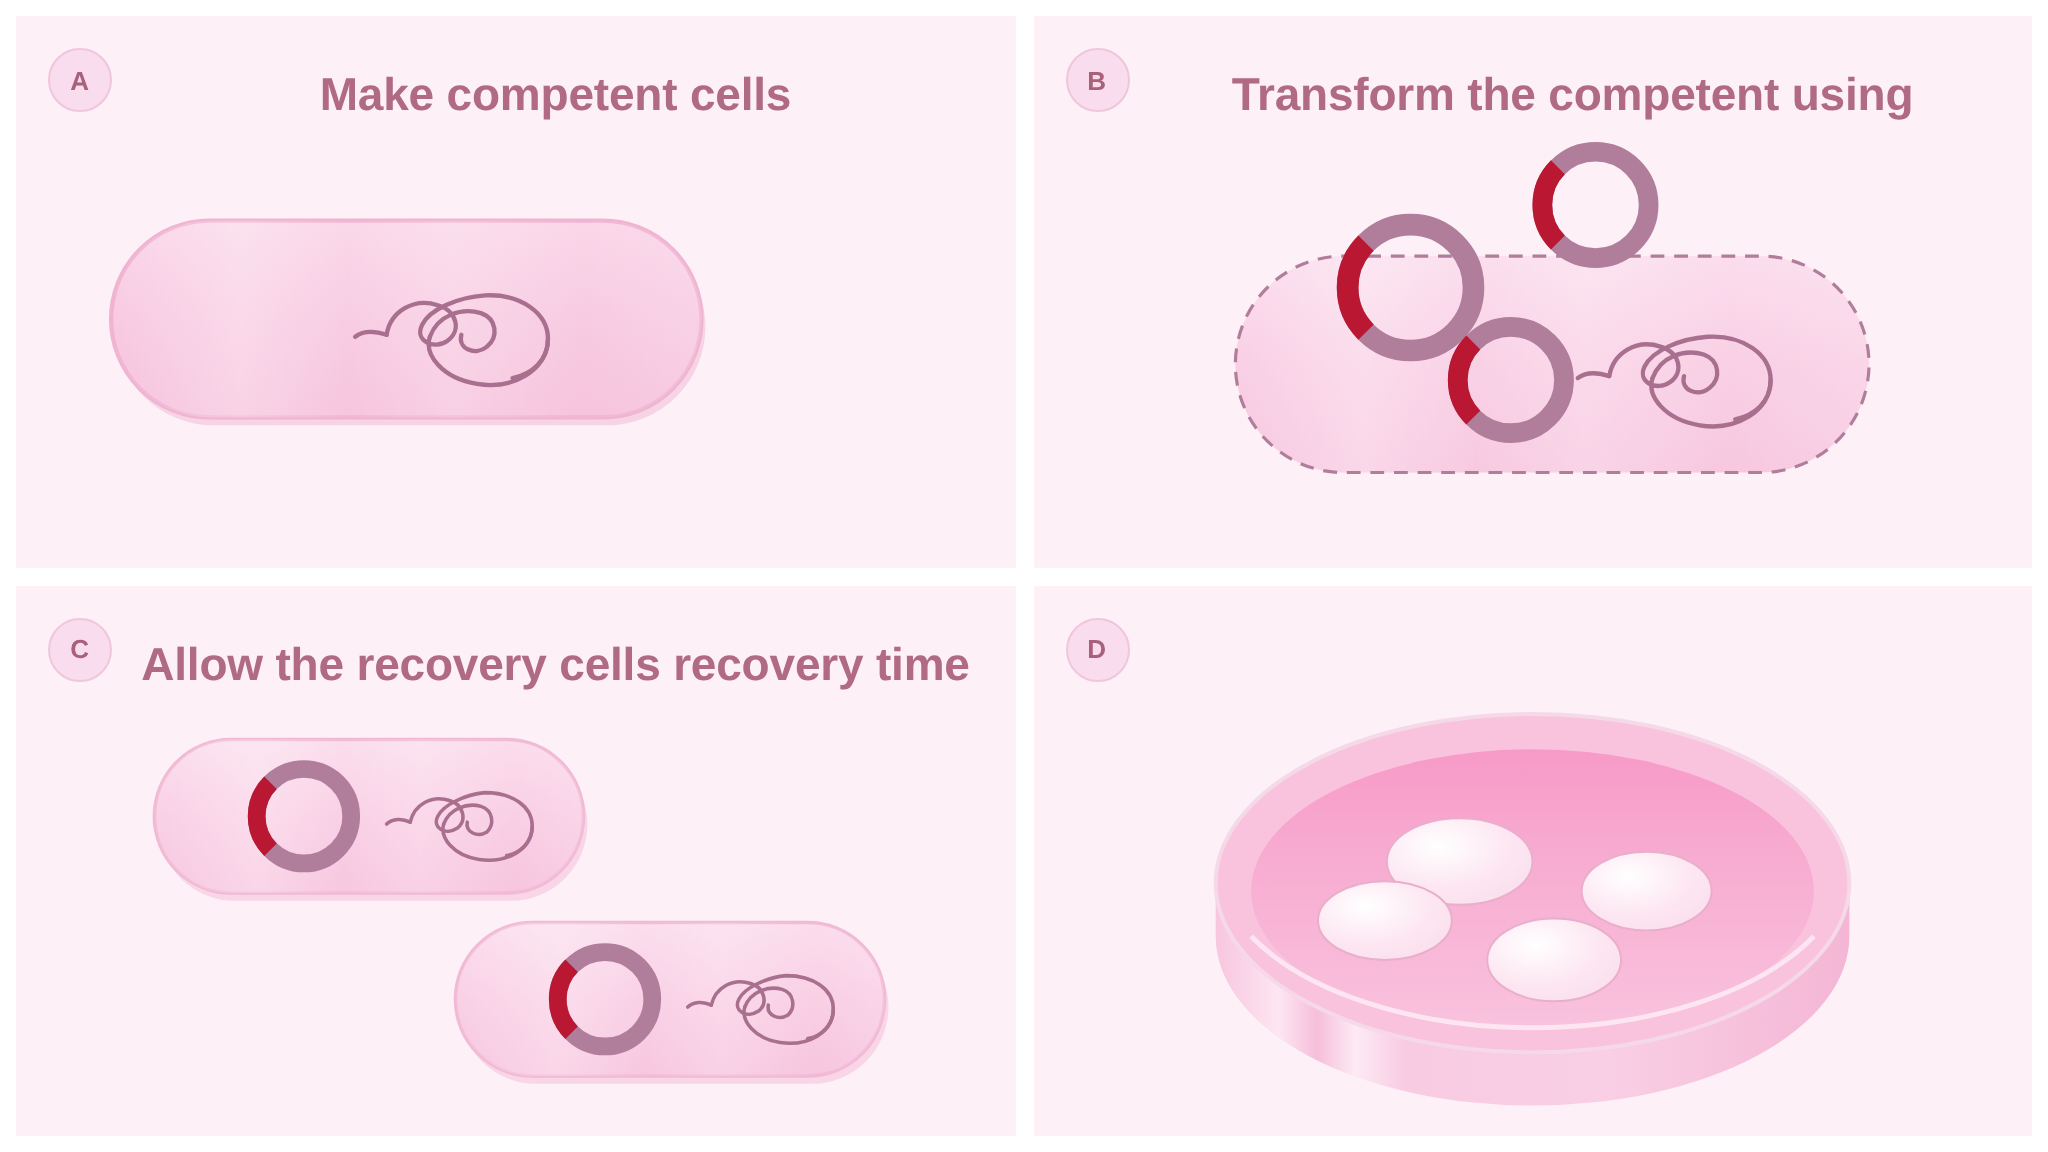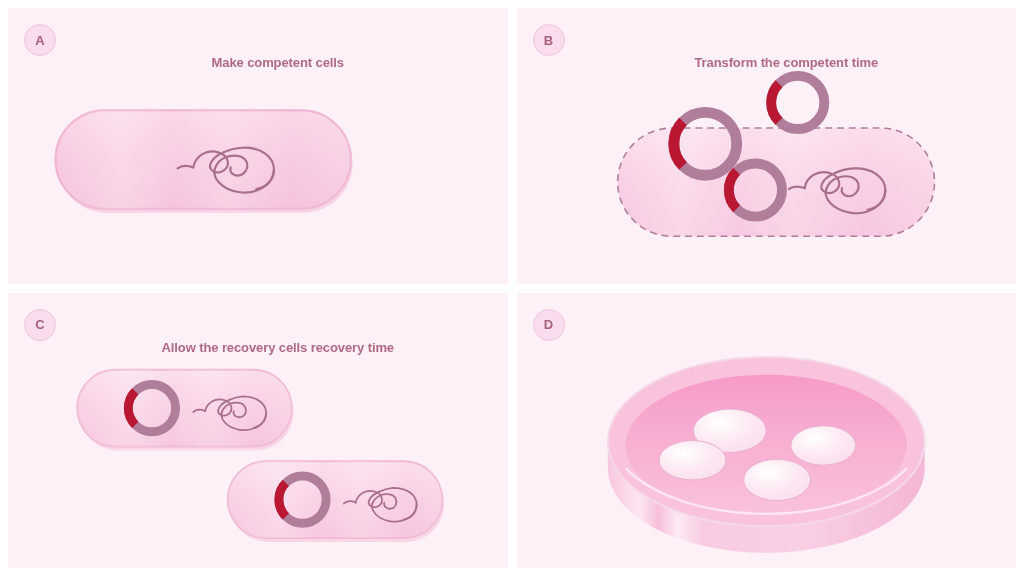--- a/index.html
+++ b/index.html
@@ -50,26 +50,25 @@
     color: #a9607a;
     letter-spacing: 0.3px;
   }
 
   .panel-title {
     position: absolute;
     left: 56px;
     right: 16px;
     top: 24px;
     text-align: center;
-    font-size: 13px;
+    font-size: 23px;
     font-weight: bold;
     color: #b06a83;
     line-height: 1.32;
     letter-spacing: -0.1px;
-    margin-top: 22px;
   }
   .panel-title.two-line { top: 18px; }
 
   .stage {
     position: absolute;
     inset: 0;
   }
   .stage svg { display: block; width: 100%; height: 100%; }
 </style>
 </head>
@@ -111,21 +110,21 @@
                    C231,173 222,169 224,162"></path>
           <path d="M268,164 C268,175 260,182 250,184"></path>
           <path d="M186,162 C180,160 174,160 170,163"></path>
         </g>
       </svg>
     </div>
   </div>
 
   <div class="panel">
     <div class="panel-badge">B</div>
-    <div class="panel-title">Transform the competent time</div>
+    <div class="panel-title">Transform the competent using</div>
     <div class="stage">
       <svg viewBox="0 0 503 280" preserveAspectRatio="xMidYMid meet">
         <defs>
           <linearGradient id="cellB" x1="0" y1="0" x2="0" y2="1">
             <stop offset="0" stop-color="#fbdcec"></stop>
             <stop offset="0.5" stop-color="#f9cee4"></stop>
             <stop offset="1" stop-color="#f7c6df"></stop>
           </linearGradient>
           <linearGradient id="cellBstripe" x1="0" y1="0" x2="1" y2="0">
             <stop offset="0" stop-color="#ffffff" stop-opacity="0.02"></stop>

